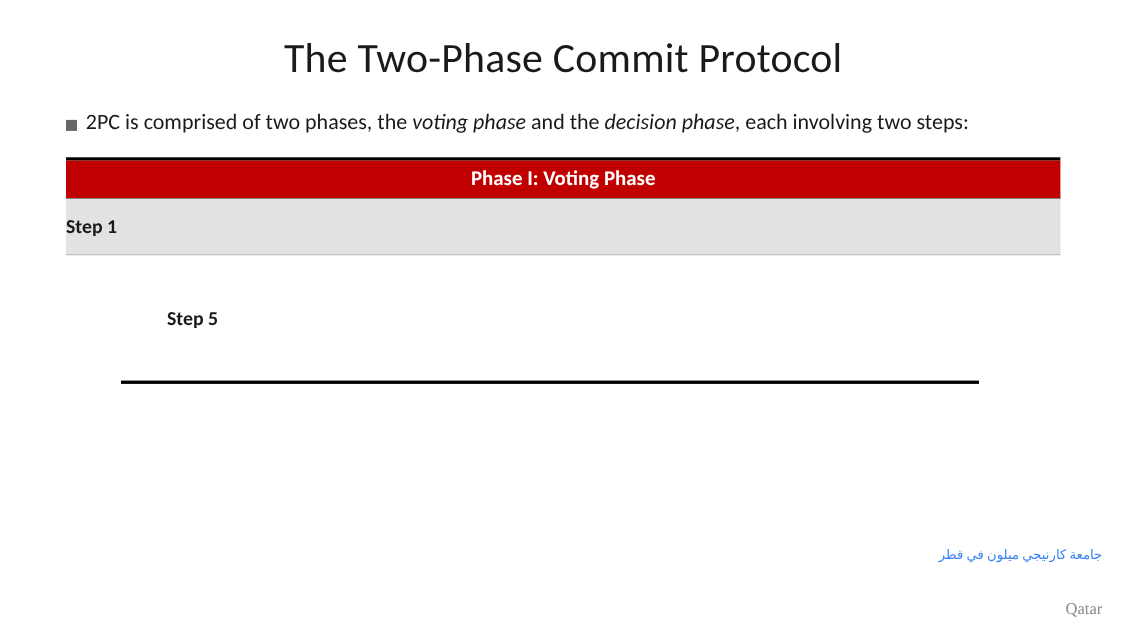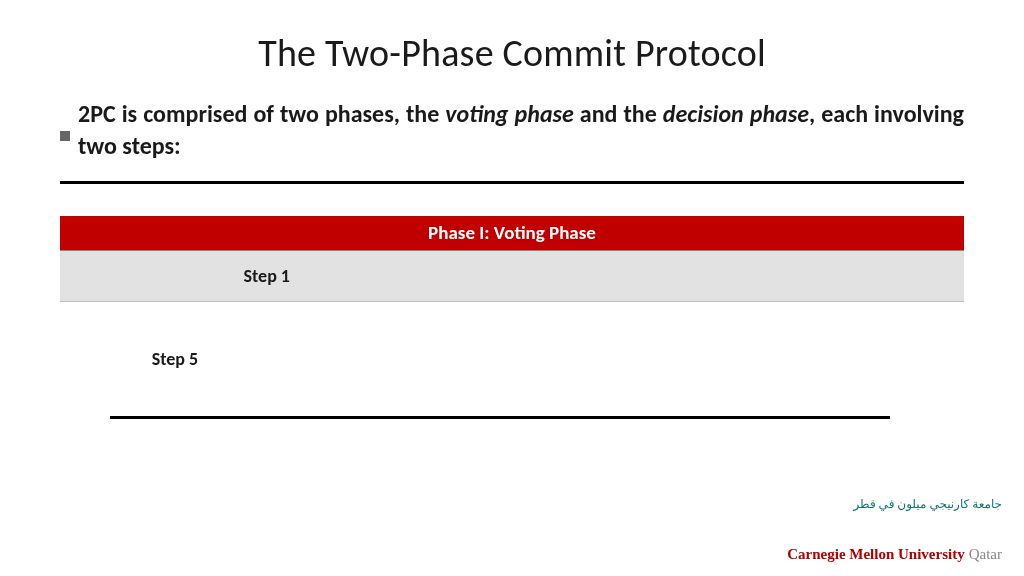--- a/index.html
+++ b/index.html
@@ -1,42 +1,42 @@
 <!DOCTYPE html>
 <html><head>
 <meta charset="utf-8">
 <style>
   * { margin: 0; padding: 0; box-sizing: border-box; }
   html, body { width: 1024px; height: 576px; font-family: Calibri, "Segoe UI", Arial, sans-serif; background: #fff; color: #1a1a1a; overflow: hidden; }
   .slide { position: relative; width: 1024px; height: 576px; padding: 30px 60px 0 60px; }
 
   .title { font-size: 38px; font-weight: 400; text-align: center; margin-bottom: 22px; letter-spacing: .2px; }
 
-  .bullet-row { display: flex; align-items: center; font-size: 24px; line-height: 1.35; margin-bottom: 18px; text-align: justify; font-weight: bold; }
+  .bullet-row { display: flex; align-items: flex-start; font-size: 20px; line-height: 1.35; margin-bottom: 18px; text-align: justify; }
   .bullet-row .sq { width: 10px; height: 10px; background: #666; flex: 0 0 10px; margin-top: 11px; margin-right: 8px; }
   .bullet-row .txt { flex: 1; }
   .bullet-row em { font-style: italic; }
 
   .phase-box { border-top: 3px solid #000; }
-  .phase-header { background: #c00000; color: #fff; font-weight: 700; text-align: center; font-size: 19px; padding: 5px 0 6px 0; border-bottom: 1px solid #888; margin-top: 32px; }
+  .phase-header { background: #c00000; color: #fff; font-weight: 700; text-align: center; font-size: 19px; padding: 5px 0 6px 0; border-bottom: 1px solid #888; }
 
   .step-row { display: flex; background: #e2e2e2; border-bottom: 1px solid #bdbdbd; }
-  .step-label { width: 230px; flex: 0 0 230px; font-weight: 700; font-size: 18px; text-align: right; padding: 14px 0; }
+  .step-label { width: 230px; flex: 0 0 230px; font-weight: 700; font-size: 18px; text-align: left; padding: 14px 0; }
   .step-body { flex: 1; font-size: 18px; padding: 14px 10px 14px 0; display: flex; }
   .step-body .dot { width: 28px; text-align: center; color: #333; }
   .step-body .dot::before { content: "\2022"; }
 
   .step2-row { display: flex; margin-top: 46px; }
   .step2-row .step-label2 { width: 230px; flex: 0 0 230px; font-weight: 700; font-size: 18px; text-align: center; }
 
   .rule { margin-top: 46px; height: 3px; background: #000; width: 780px; margin-left: 50px; }
 
   
   .footer { position: absolute; right: 22px; bottom: 14px; text-align: right; font-family: Georgia, "Times New Roman", serif; line-height: 1; }
-  .arabic { font-size: 12px; color: #0f766e; letter-spacing: 1px; margin-bottom: 1px; direction: rtl; }
+  .arabic { font-size: 12px; color: #3b82f6; letter-spacing: 1px; margin-bottom: 1px; direction: rtl; }
   .cmu { display: flex; align-items: baseline; justify-content: flex-end; gap: 4px; }
   .cmu .main { color: #b00000; font-weight: 700; font-size: 15px; }
   .cmu .qatar { color: #8a8a8a; font-weight: 400; font-size: 15px; margin-top: 36px; }
 </style>
 </head>
 <body>
 
 <div class="slide">
 
   <h1 class="title">The Two-Phase Commit Protocol</h1>
@@ -58,18 +58,17 @@
 
   <div class="step2-row">
     <div class="step-label2">Step 5</div>
   </div>
 
   <div class="rule"></div>
 
   <div class="footer">
     <div class="arabic">جامعة كارنيجي ميلون في قطر</div>
     <div class="cmu">
-      <span class="main">Carnegie Mellon University</span>
       <span class="qatar">Qatar</span>
     </div>
   </div>
 
 </div>
 
 </body></html>

